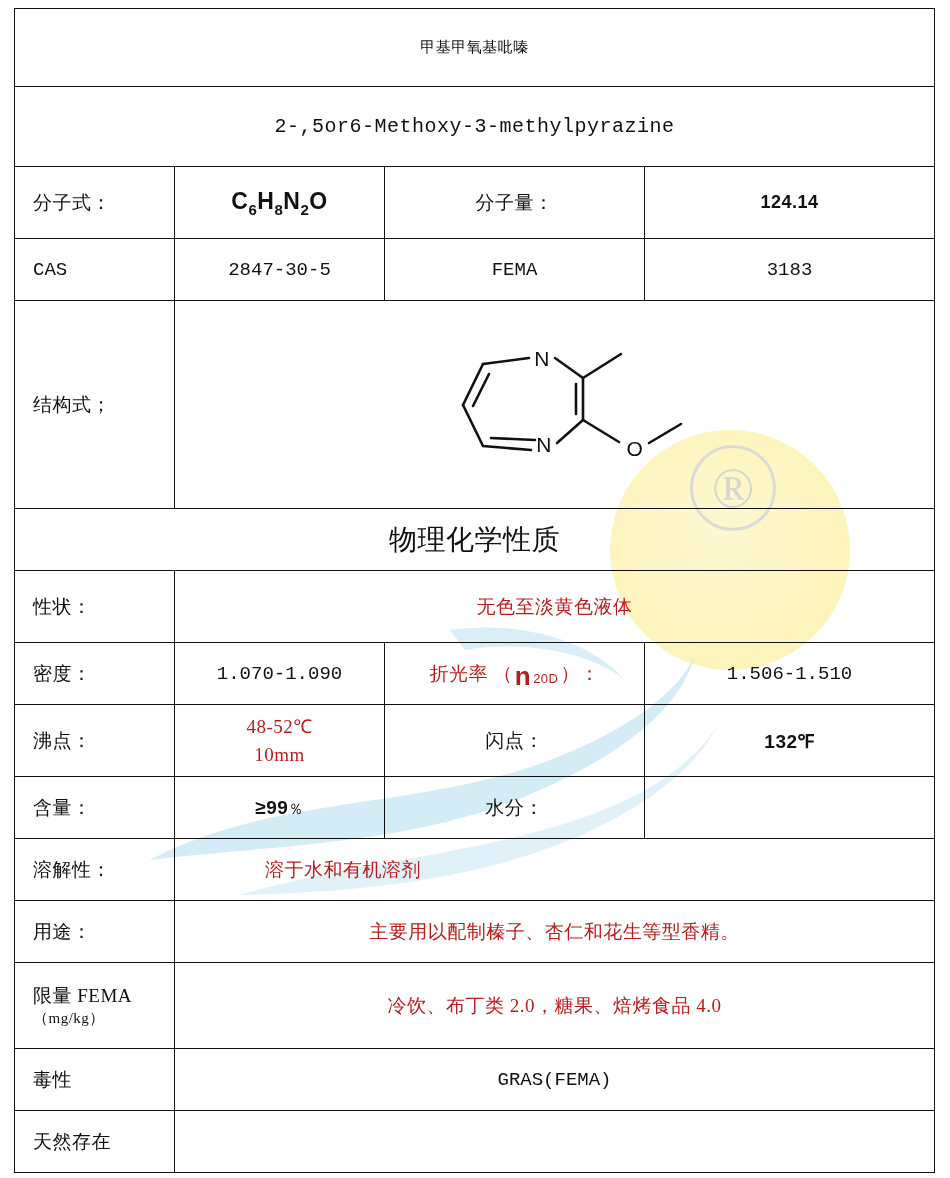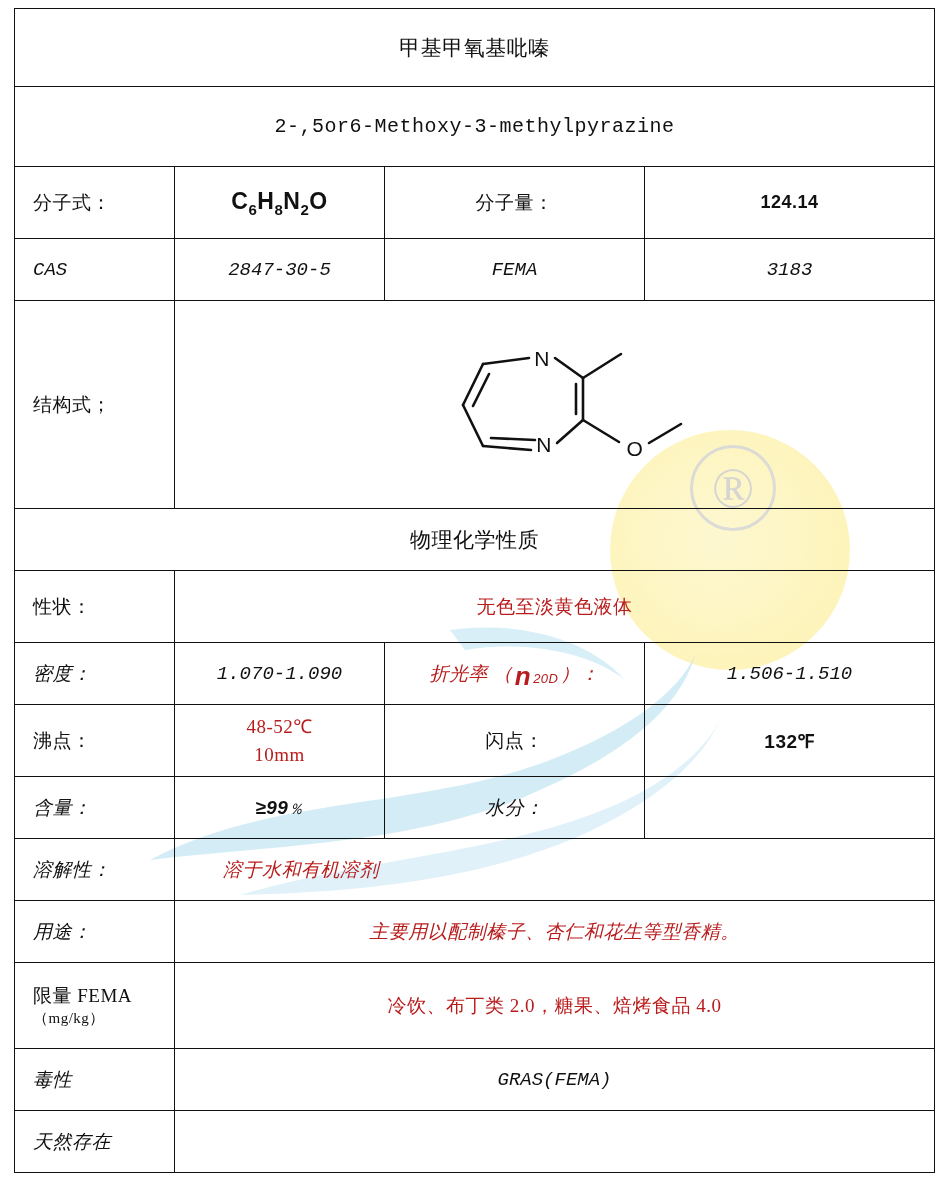--- a/index.html
+++ b/index.html
@@ -75,21 +75,21 @@
     padding-left: 18px;
     width: 160px;
     font-size: 19px;
   }
   .mono {
     font-family: "Liberation Mono", monospace;
     letter-spacing: 0;
   }
   .title-row td {
     height: 78px;
-    font-size: 21px;
+    font-size: 15px;
   }
   .en-row td {
     height: 80px;
     font-family: "Liberation Mono", monospace;
     font-size: 20px;
   }
   .formula {
     font-family: "Liberation Sans", sans-serif;
     font-size: 23px;
     font-weight: 600;
@@ -105,21 +105,21 @@
   }
   .struct-cell {
     height: 208px;
     padding: 4px;
   }
   .struct-wrap {
     display: flex; align-items: center; justify-content: center;
   }
   .section-row td {
     height: 62px;
-    font-size: 21px;
+    font-size: 28px;
   }
   .orange { color: #b91c1c; }
   .bold-sans {
     font-family: "Liberation Sans", sans-serif;
     font-weight: 700;
     font-size: 19px;
     margin-top: 48px;
   }
   .ri-wrap {
     display: inline-flex;
@@ -141,21 +141,21 @@
     align-items: flex-start;
     line-height: 1;
     font-family: "Liberation Sans", sans-serif;
     position: relative;
     top: -2px;
   }
   .ri-sup .sup { font-size: 13px; }
   .ri-sup .sub { font-size: 13px; }
   .two-line { line-height: 1.45; }
   .small-unit { font-size: 15px; }
-  .tall-row td { height: 62px; font-style: italic; }
+  .tall-row td { height: 62px; }
   .taller-row td { height: 72px; }
 </style>
 </head>
 <body>
 
 <div class="watermark">
   <div class="wm-circle"></div>
   <div class="wm-r">®</div>
   <svg class="wm-swoosh" viewBox="0 0 620 340">
     <path d="M30 300 C 150 235, 300 250, 430 200 C 510 170, 560 130, 575 95 C 560 150, 500 195, 420 230 C 300 285, 150 285, 30 300 Z" fill="#bfe3f2" opacity="0.9"></path>
@@ -272,21 +272,21 @@
     <td class="label-cell">含量：</td>
     <td>
       <span class="bold-sans">≥99</span><span class="small-unit">％</span>
     </td>
     <td>水分：</td>
     <td></td>
   </tr>
 
   <tr class="tall-row">
     <td class="label-cell">溶解性：</td>
-    <td colspan="3" class="orange" style="text-align:left; padding-left:48px;">溶于水和有机溶剂</td>
+    <td colspan="3" class="orange" style="text-align:left; padding-left:90px;">溶于水和有机溶剂</td>
   </tr>
 
 
   <tr class="tall-row">
     <td class="label-cell">用途：</td>
     <td colspan="3" class="orange">主要用以配制榛子、杏仁和花生等型香精。</td>
   </tr>
 
   <tr>
     <td class="label-cell" style="height:86px;margin-top:40px;">

